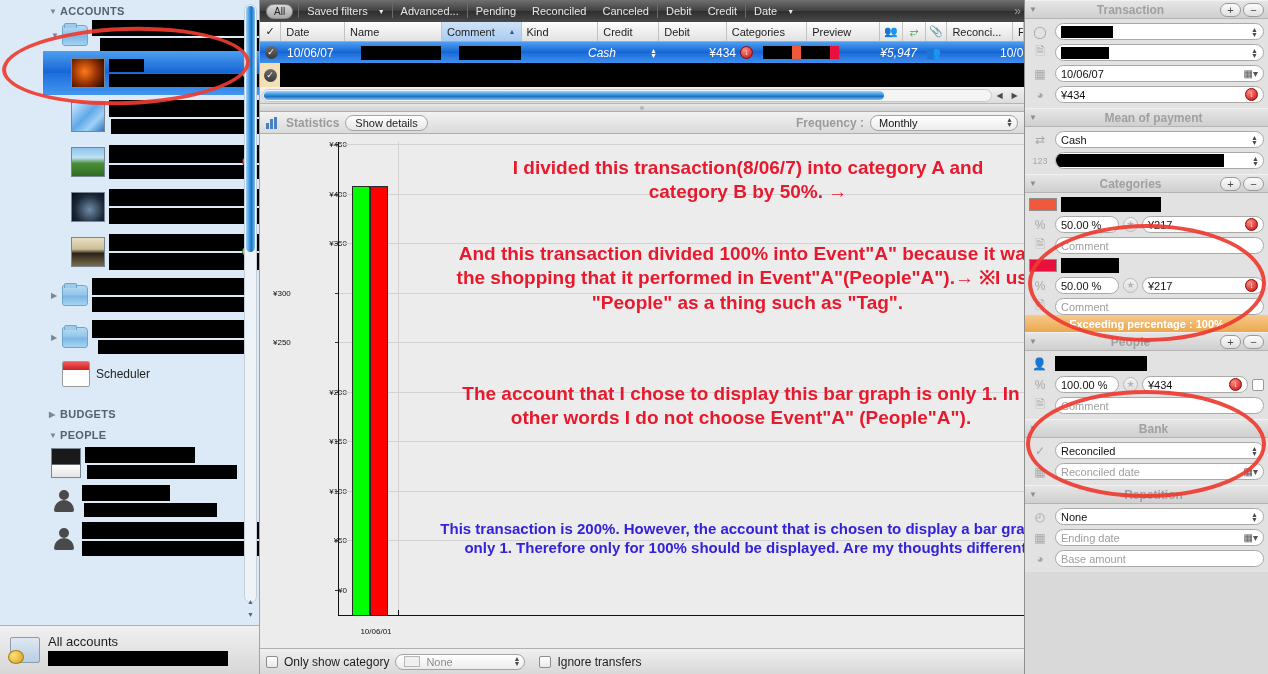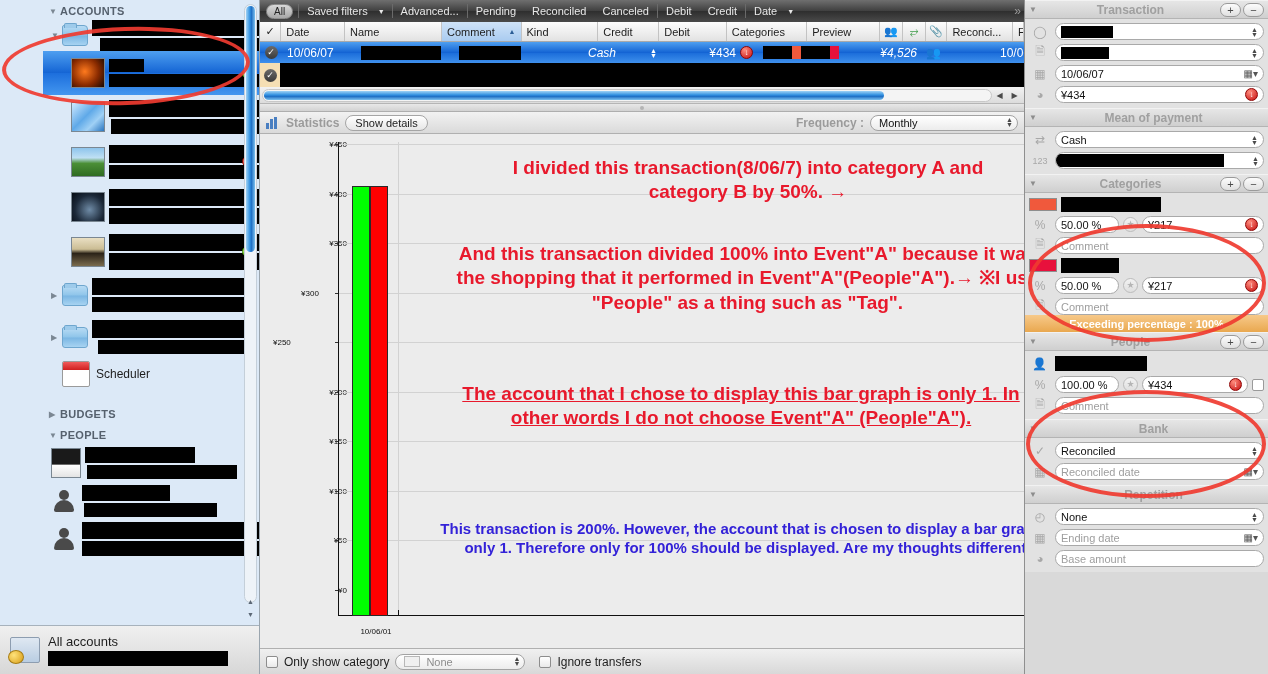--- a/index.html
+++ b/index.html
@@ -491,21 +491,21 @@
       </div>
       <div class="cell" style="width:86px">
         <span style="display:flex;height:13px;width:78px">
           <i style="background:#000;flex:3"></i>
           <i style="background:#f0593c;flex:1"></i>
           <i style="background:#000;flex:3"></i>
           <i style="background:#e8113c;flex:1"></i>
         </span>
       </div>
       <div class="cell" style="width:78px;justify-content:flex-end">
-        <i style="font-style:italic">¥4,526</i>
+        <i style="font-style:italic">¥5,947</i>
       </div>
       <div class="cell" style="width:24px;justify-content:center">👥</div>
       <div class="cell" style="width:24px"></div>
       <div class="cell" style="width:22px"></div>
       <div class="cell" style="flex:1;justify-content:flex-start;padding-left:8px">10/06/07</div>
     </div>
 
     <div class="trow2">
       <div class="lead">
         <span class="checkmark">✓</span>
@@ -559,21 +559,21 @@
           <div class="tickmark" style="top: 356.889px; left: 75px;"></div>
           <div class="ylabel" style="top: 307.333px; width: 74px; left: 0px; text-align: right;">¥150</div>
           <div class="gridline" style="top: 307.333px; left: 79px; right: 0px;"></div>
           <div class="tickmark" style="top: 307.333px; left: 75px;"></div>
           <div class="ylabel" style="top: 257.778px; width: 74px; left: 0px; text-align: right;">¥200</div>
           <div class="gridline" style="top: 257.778px; left: 79px; right: 0px;"></div>
           <div class="tickmark" style="top: 257.778px; left: 75px;"></div>
           <div class="ylabel" style="top: 208.222px; width: 74px; left: 0px; text-align: left;">¥250</div>
           <div class="gridline" style="top: 208.222px; left: 79px; right: 0px;"></div>
           <div class="tickmark" style="top: 208.222px; left: 75px;"></div>
-          <div class="ylabel" style="top: 158.667px; width: 74px; left: 0px; text-align: center;">¥300</div>
+          <div class="ylabel" style="top: 158.667px; width: 74px; left: 0px; text-align: left;">¥300</div>
           <div class="gridline" style="top: 158.667px; left: 79px; right: 0px;"></div>
           <div class="tickmark" style="top: 158.667px; left: 75px;"></div>
           <div class="ylabel" style="top: 109.111px; width: 74px; left: 0px; text-align: right;">¥350</div>
           <div class="gridline" style="top: 109.111px; left: 79px; right: 0px;"></div>
           <div class="tickmark" style="top: 109.111px; left: 75px;"></div>
           <div class="ylabel" style="top: 59.5556px; width: 74px; left: 0px; text-align: right;">¥400</div>
           <div class="gridline" style="top: 59.5556px; left: 79px; right: 0px;"></div>
           <div class="tickmark" style="top: 59.5556px; left: 75px;"></div>
           <div class="ylabel" style="top: 10px; width: 74px; left: 0px; text-align: right;">¥450</div>
           <div class="gridline" style="top: 10px; left: 79px; right: 0px;"></div>
@@ -590,21 +590,21 @@
       <div class="bar" id="bar-red" style="height: 430.142px; bottom: 32px; left: 110px; width: 18px; background: rgb(255, 0, 0);"></div>
 
       <div style="position:absolute;left:86px;bottom:12px;width:60px;text-align:center;font-size:8px;color:#111">10/06/01</div>
 
       <div class="annot red" style="left:238px;top:22px;width:500px;">I divided this transaction(8/06/7) into
 category A and category B by 50%. →</div>
       <div class="annot red" style="left:195px;top:108px;width:585px;">And this transaction divided 100% into
 Event"A" because it was the shopping that it
 performed in Event"A"(People"A").→
 ※I use "People" as a thing such as "Tag".</div>
-      <div class="annot red" style="left:196px;top:248px;width:570px;text-decoration:underline;">The account that I chose to display this bar
+      <div class="annot red" style="left:196px;top:248px;width:570px;">The account that I chose to display this bar
 graph is only 1.
 In other words I do not choose
 Event"A" (People"A").</div>
       <div class="annot blue" style="left:175px;top:385px;width:630px;">This transaction is 200%. However, the account that is chosen
 to display a bar graph is only 1. Therefore only for 100%
 should be displayed. Are my thoughts different?</div>
     </div>
 
     <div class="footbar">
       <span class="cbx"></span>

